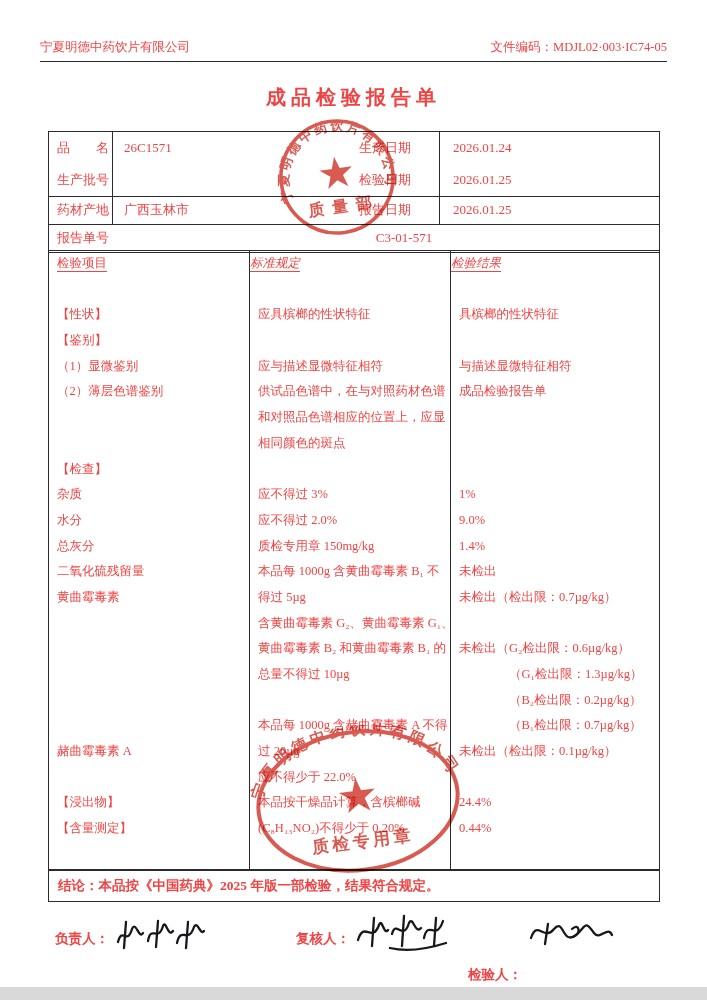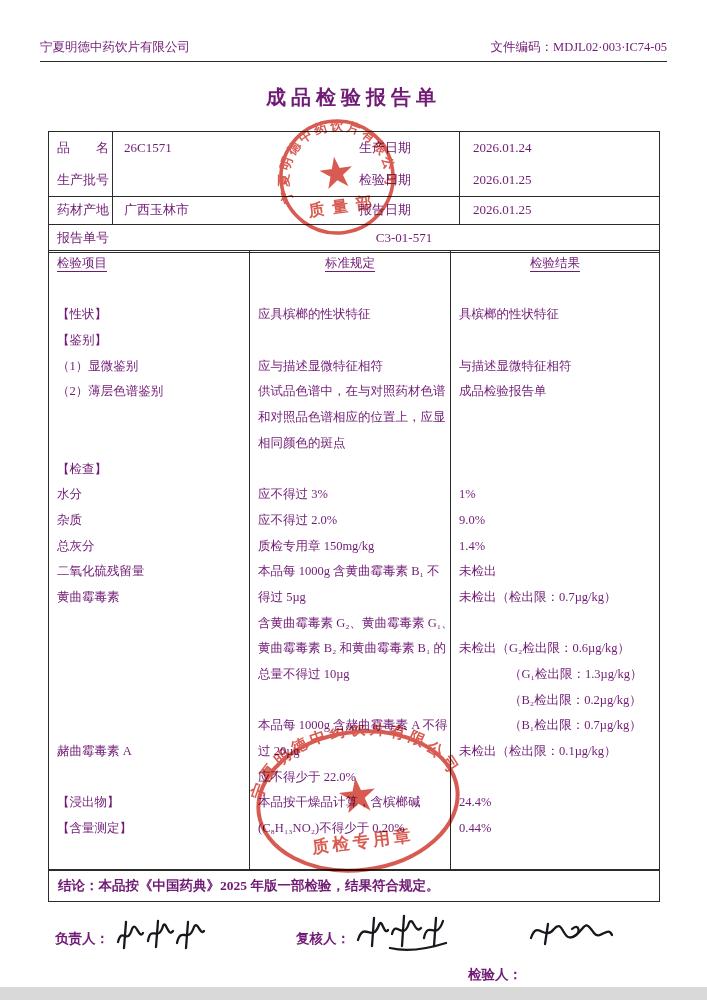--- a/index.html
+++ b/index.html
@@ -1,18 +1,18 @@
 <!DOCTYPE html>
 <html><head>
 <meta charset="utf-8">
 <style>
   html,body{margin:0;padding:0;background:#ffffff;}
   .page{
     position:relative;width:707px;height:1000px;background:#ffffff;overflow:hidden;
-    font-family:"Liberation Serif","DejaVu Serif",serif;color:#701a75;
+    font-family:"Liberation Serif","DejaVu Serif",serif;color:#ef4444;
   }
   
   .doc-header{
     position:absolute;left:40px;right:40px;top:30px;height:26px;
     display:flex;justify-content:space-between;align-items:flex-end;
     font-size:12.5px;border-bottom:1.5px solid #2b2b2b;padding-bottom:5px;
   }
   .doc-title{
     position:absolute;left:0;top:84px;width:100%;text-align:center;
     font-size:20px;font-weight:bold;letter-spacing:5px;
@@ -23,37 +23,37 @@
     border:1.5px solid #2b2b2b;box-sizing:border-box;font-size:13px;
   }
   .i-row{display:flex;}
   .i-rowA{height:64px;}
   .i-rowB{height:27px;border-top:1px solid #2b2b2b;}
   .i-rowC{height:27px;border-top:1px solid #2b2b2b;}
   .i-cell{box-sizing:border-box;}
   .i-label{width:64px;border-right:1px solid #2b2b2b;padding-left:8px;}
   .i-val{width:246px;padding-left:11px;}
   .i-datelab{width:80px;text-align:left;padding-right:4px;}
-  .i-dateval{flex:1;border-left:1px solid #2b2b2b;padding-left:13px;margin-left:20px;}
+  .i-dateval{flex:1;border-left:1px solid #2b2b2b;padding-left:13px;}
   .i-line32{height:32px;line-height:32px;white-space:nowrap;}
   .i-line27{height:26px;line-height:26px;white-space:nowrap;}
   .i-repno-label{padding-left:8px;height:26px;line-height:26px;}
   .i-repno-value{flex:1;text-align:center;height:26px;line-height:26px;padding-left:40px;}
   
   .main-box{
     position:absolute;left:48px;top:250px;width:612px;height:620px;
     border:1.5px solid #2b2b2b;box-sizing:border-box;display:flex;
   }
   .mcol{box-sizing:border-box;overflow:hidden;}
   .col-items{width:200px;}
   .col-standard{width:202px;border-left:1px solid #2b2b2b;border-right:1px solid #2b2b2b;}
   .col-result{flex:1;}
   .tline{height:25.7px;line-height:25.7px;white-space:nowrap;padding-left:8px;font-size:12.5px;}
   .tline.head{text-align:left;}
-  .col-standard .tline.head,.col-result .tline.head{text-align:center;padding-left:0;}
+  .col-standard .tline.head,.col-result .tline.head{padding-left:0;font-style:italic;}
   .tline.head span{text-decoration:underline;text-underline-offset:4px;}
   .tline.indent{padding-left:58px;}
   
   .conclusion-box{
     position:absolute;left:48px;top:870px;width:612px;height:32px;
     border:1.5px solid #2b2b2b;box-sizing:border-box;
     line-height:29px;padding-left:9px;font-size:13.5px;font-weight:bold;white-space:nowrap;
   }
   
   .sig-label{position:absolute;font-size:13.5px;font-weight:bold;top:930px;}
@@ -119,22 +119,22 @@
     <div class="mcol col-items" id="col-items">
         <div class="tline head"><span>检验项目</span></div>
         <div class="tline"><span></span></div>
         <div class="tline"><span>【性状】</span></div>
         <div class="tline"><span>【鉴别】</span></div>
         <div class="tline"><span>（1）显微鉴别</span></div>
         <div class="tline"><span>（2）薄层色谱鉴别</span></div>
         <div class="tline"><span></span></div>
         <div class="tline"><span></span></div>
         <div class="tline"><span>【检查】</span></div>
+        <div class="tline"><span>杂质</span></div>
         <div class="tline"><span>水分</span></div>
-        <div class="tline"><span>杂质</span></div>
         <div class="tline"><span>总灰分</span></div>
         <div class="tline"><span>二氧化硫残留量</span></div>
         <div class="tline"><span>黄曲霉毒素</span></div>
         <div class="tline"><span></span></div>
         <div class="tline"><span></span></div>
         <div class="tline"><span></span></div>
         <div class="tline"><span></span></div>
         <div class="tline"><span></span></div>
         <div class="tline"><span>赭曲霉毒素 A</span></div>
         <div class="tline"><span></span></div>

